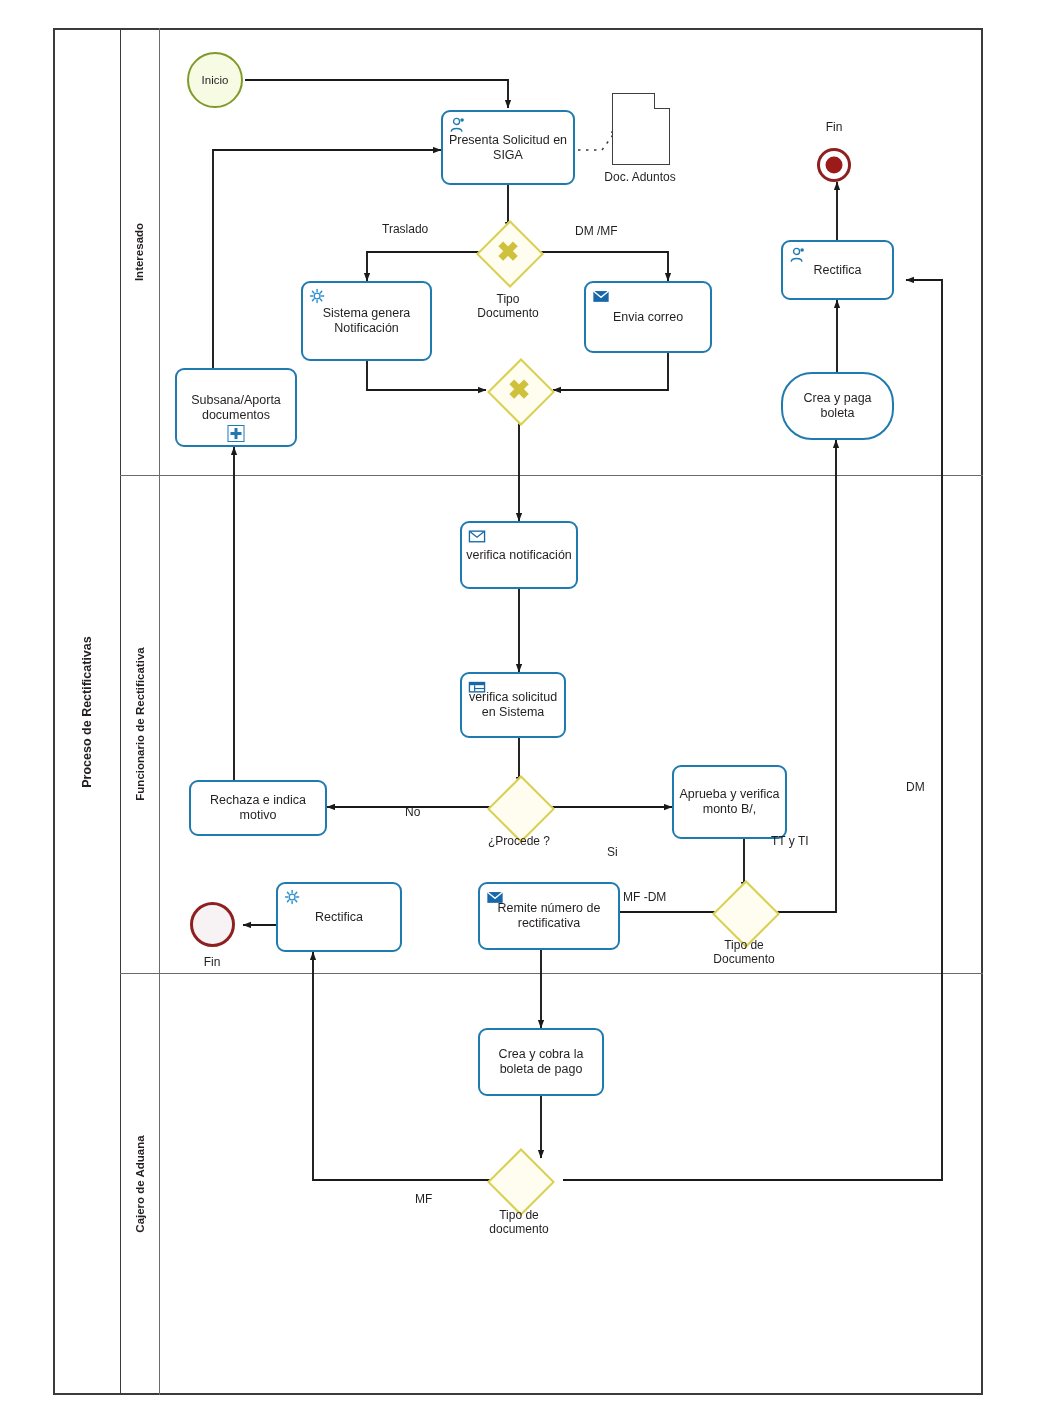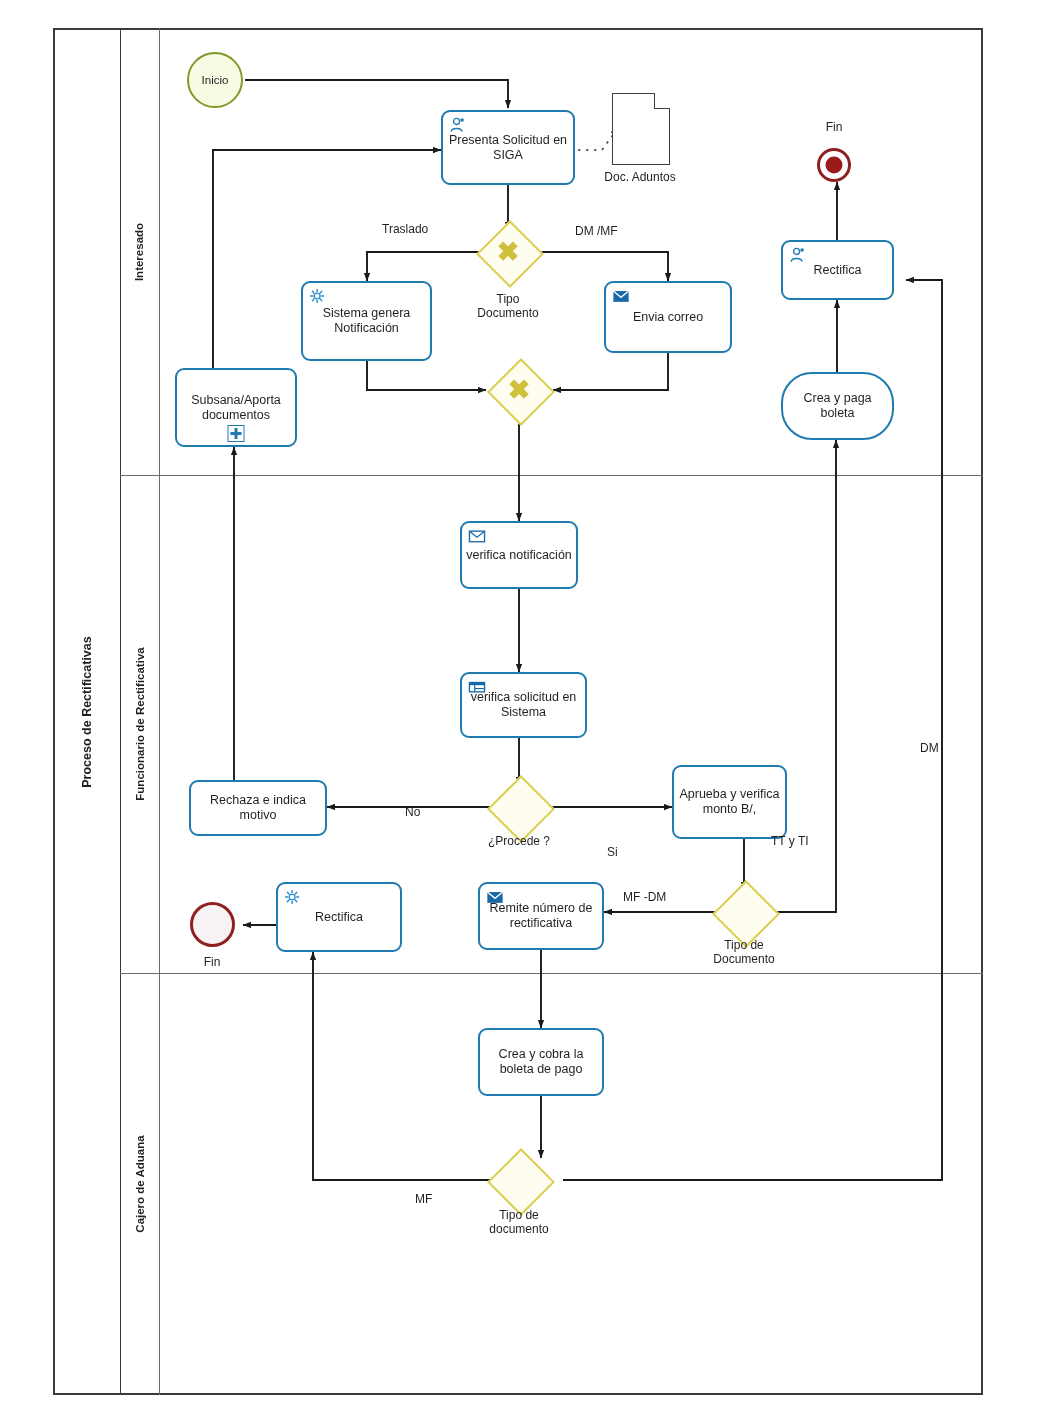--- a/index.html
+++ b/index.html
@@ -183,21 +183,21 @@
           <path d="M14,9 L16.4,9"></path>
         <path d="M3.8,3.8 L5.5,5.5"></path>
           <path d="M12.5,12.5 L14.2,14.2"></path>
         <path d="M14.2,3.8 L12.5,5.5"></path>
           <path d="M5.5,12.5 L3.8,14.2"></path>
       </g>
     </svg>
     <span class="tlabel">Sistema genera Notificación</span>
   </div>
 
-  <div class="node task" style="left:604px;top:281px;width:128px;height:72px;">
+  <div class="node task" style="left:584px;top:281px;width:128px;height:72px;">
     <svg class="task-ico" viewBox="0 0 20 16">
       <rect x="1.5" y="2.5" width="17" height="12" fill="#1768a8"></rect>
       <path d="M1.5,2.5 L10,9.5 L18.5,2.5" fill="none" stroke="#fff" stroke-width="1.5"></path>
     </svg>
     <span class="tlabel">Envia correo</span>
   </div>
 
   <div class="gw-wrap" style="left:497px;top:368px;">
     <div class="gw"></div>
     <div class="gw-x">✖</div>
@@ -227,21 +227,21 @@
   <div class="node-caption" style="left:774px;top:120px;width:120px;">Fin</div>
 
   <div class="node task" style="left:460px;top:521px;width:118px;height:68px;justify-content:center;">
     <svg class="task-ico" viewBox="0 0 20 16">
       <rect x="1.6" y="2.6" width="16.8" height="11.8" fill="#fff" stroke="#1768a8" stroke-width="1.5"></rect>
       <path d="M2.4,3.4 L10,9.3 L17.6,3.4" fill="none" stroke="#1768a8" stroke-width="1.4"></path>
     </svg>
     <span class="tlabel">verifica notificación</span>
   </div>
 
-  <div class="node task" style="left:460px;top:672px;width:127px;height:66px;">
+  <div class="node task" style="left:460px;top:672px;width:106px;height:66px;">
     <svg class="task-ico" viewBox="0 0 20 16">
       <rect x="1.6" y="3" width="16.8" height="10.4" fill="#fff" stroke="#1768a8" stroke-width="1.5"></rect>
       <rect x="1.6" y="3" width="16.8" height="3" fill="#1768a8"></rect>
       <path d="M7.4,6 L7.4,13.4" stroke="#1768a8" stroke-width="1.3"></path>
       <path d="M7.4,9.7 L18.4,9.7" stroke="#1768a8" stroke-width="1.3"></path>
     </svg>
     <span class="tlabel">verifica solicitud en Sistema</span>
   </div>
 
   <div class="gw-wrap" style="left:497px;top:785px;">
@@ -256,21 +256,21 @@
   <div class="node task" style="left:672px;top:765px;width:115px;height:74px;">
     <span class="tlabel">Aprueba y verifica monto B/,</span>
   </div>
 
   <div class="gw-wrap" style="left:722px;top:890px;">
     <div class="gw"></div>
   </div>
   <div class="node-caption" style="left:684px;top:938px;width:120px;">Tipo de
 Documento</div>
 
-  <div class="node task" style="left:478px;top:882px;width:126px;height:68px;">
+  <div class="node task" style="left:478px;top:882px;width:142px;height:68px;">
     <svg class="task-ico" viewBox="0 0 20 16">
       <rect x="1.5" y="2.5" width="17" height="12" fill="#1768a8"></rect>
       <path d="M1.5,2.5 L10,9.5 L18.5,2.5" fill="none" stroke="#fff" stroke-width="1.5"></path>
     </svg>
     <span class="tlabel">Remite número de rectificativa</span>
   </div>
 
   <div class="node task" style="left:276px;top:882px;width:126px;height:70px;">
     <svg class="task-ico" viewBox="0 0 20 18">
       <circle cx="9" cy="9" r="3.3" fill="none" stroke="#2b8fd0" stroke-width="1.5"></circle>
@@ -300,16 +300,16 @@
   </div>
   <div class="node-caption" style="left:459px;top:1208px;width:120px;">Tipo de
 documento</div>
 
   <div class="flow-label" style="left:382px;top:222px;">Traslado</div>
   <div class="flow-label" style="left:575px;top:224px;">DM /MF</div>
   <div class="flow-label" style="left:405px;top:805px;">No</div>
   <div class="flow-label" style="left:607px;top:805px;margin-top:40px;">Si</div>
   <div class="flow-label" style="left:771px;top:834px;">TT y TI</div>
   <div class="flow-label" style="left:623px;top:890px;">MF -DM</div>
-  <div class="flow-label" style="left:906px;top:741px;margin-left:14px;">DM</div>
+  <div class="flow-label" style="left:906px;top:780px;">DM</div>
   <div class="flow-label" style="left:415px;top:1192px;">MF</div>
 
 </div>
 
 </body></html>

